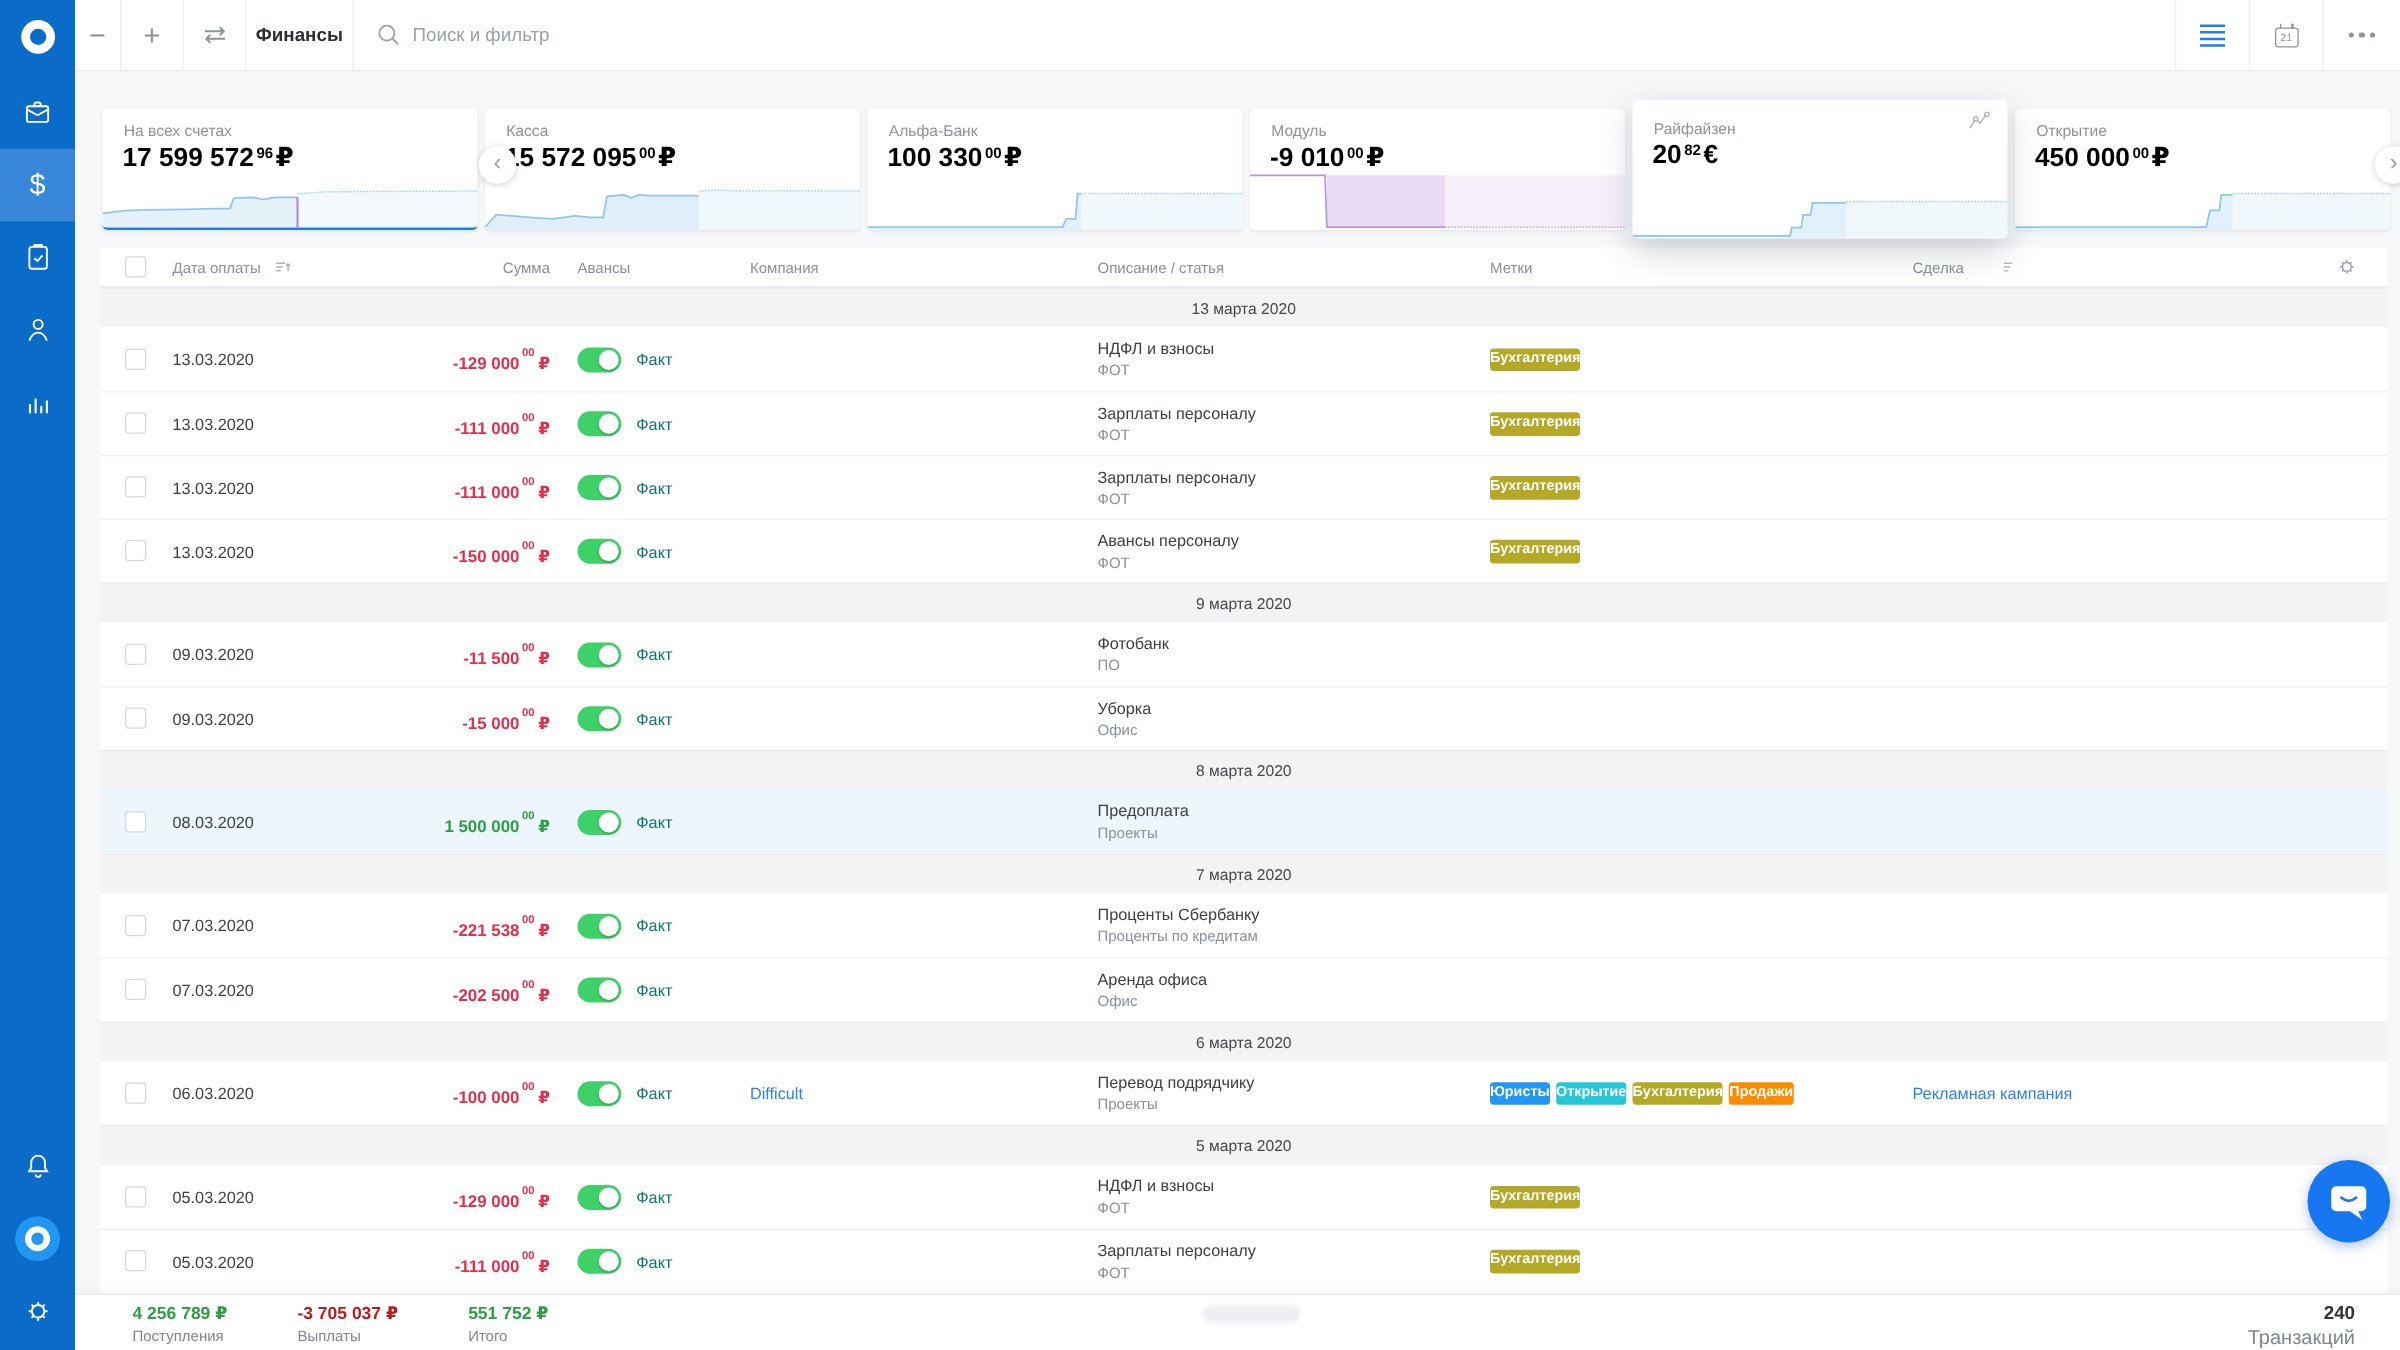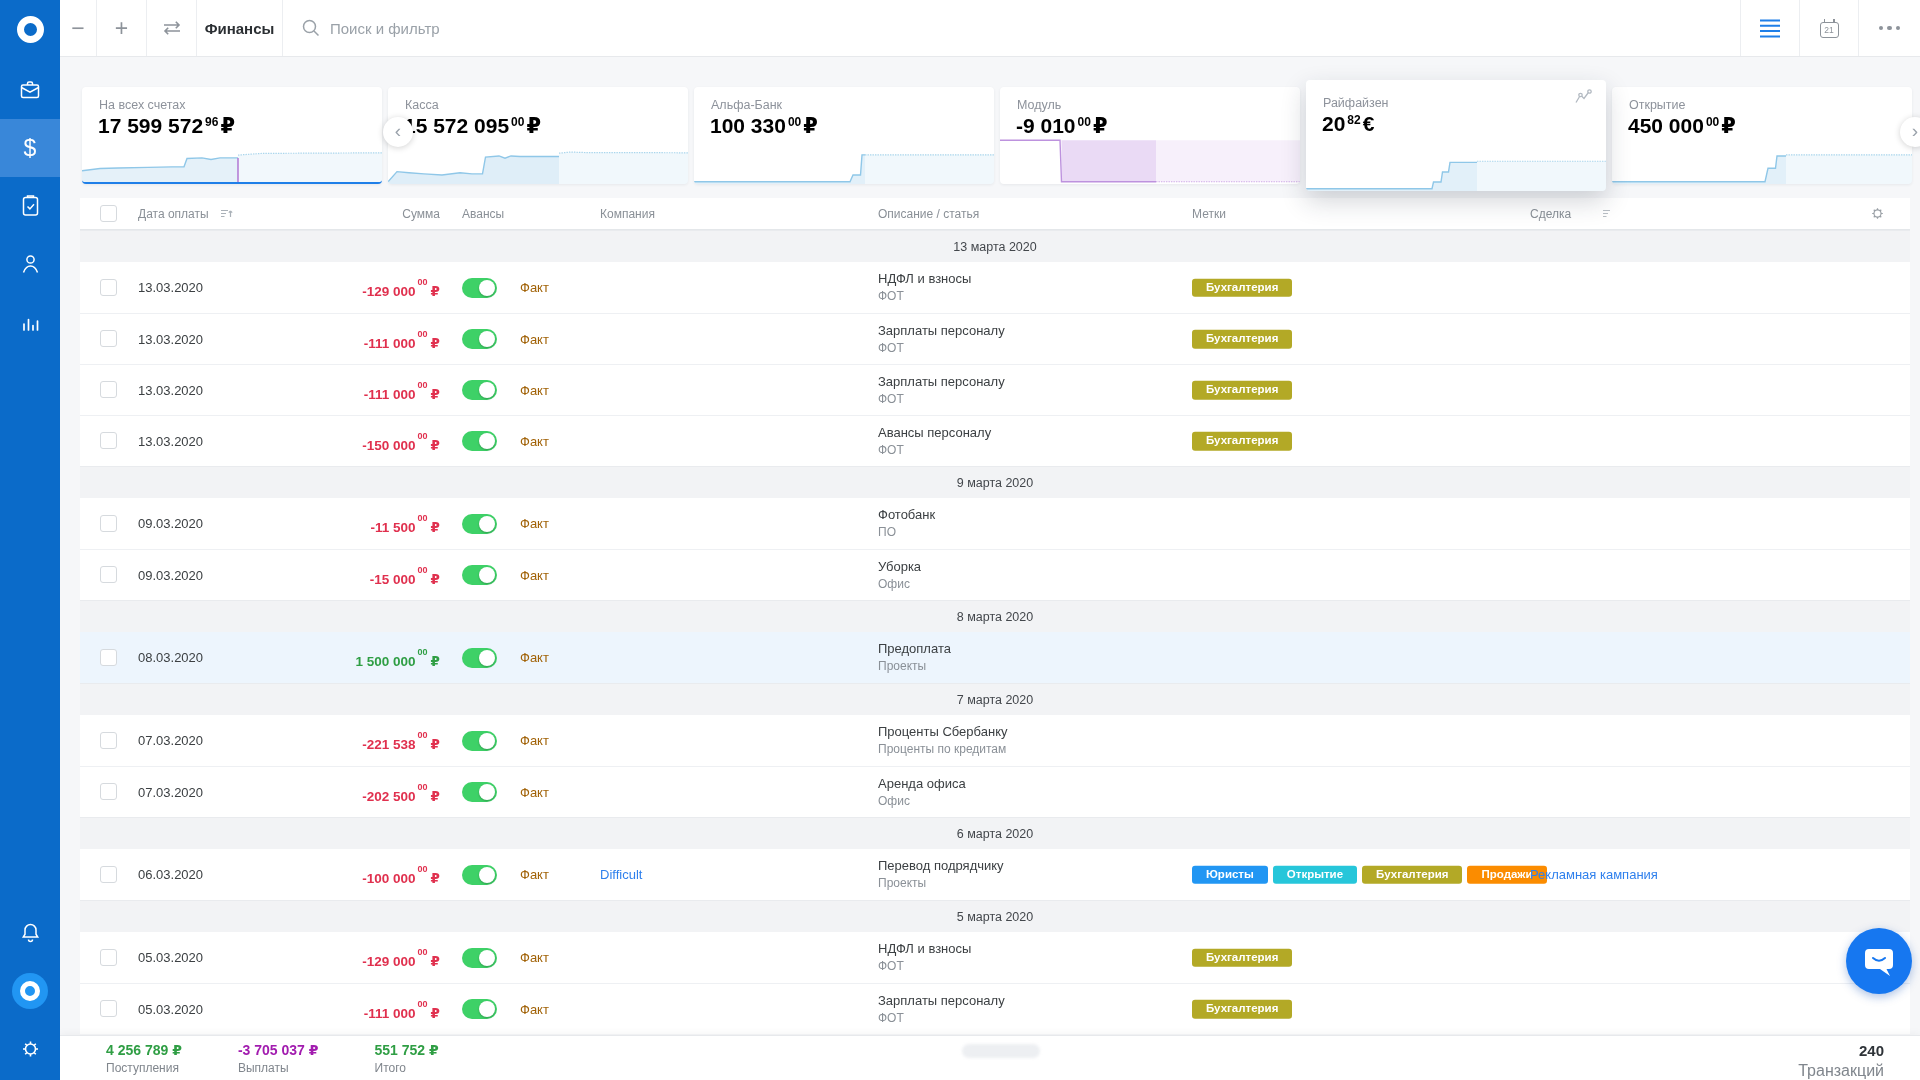--- a/index.html
+++ b/index.html
@@ -69,35 +69,35 @@
   .row{position:relative;height:51px;border-top:1px solid #eef0f3;background:#fff}
   .band + .row{border-top:none}
   .row.hl{background:#edf5fd}
   .cell{position:absolute;white-space:nowrap}
   .rdate{left:58px;line-height:51px;font-size:13px;color:#3c4043}
   .sum{left:200px;width:160px;text-align:right;line-height:51px;font-size:13.5px;font-weight:700}
   .sum.neg{color:#e0304e}.sum.pos{color:#2f9e44}
   .sum sup{font-size:9px;position:relative;top:-5px;margin-left:2px;margin-right:3px;font-weight:700}
   .toggle{position:absolute;left:382px;top:50%;margin-top:-10px;width:35px;height:20px;border-radius:10px;background:#3ed167;cursor:pointer}
   .toggle i{position:absolute;right:2px;top:2px;width:16px;height:16px;border-radius:50%;background:#fff;box-shadow:0 1px 2px rgba(0,0,0,.25)}
-  .fakt{left:440px;line-height:51px;font-size:13px;color:#a16207}
+  .fakt{left:429px;line-height:51px;font-size:13px;color:#0f766e}
   .company{left:520px;line-height:51px;font-size:13px;color:#2f80ed;cursor:pointer;text-decoration:none}
   .desc{left:798px;top:8px}
   .d1{display:block;font-size:13px;color:#3c4043;line-height:18px}
   .d2{display:block;font-size:12px;color:#8a9097;line-height:16px}
   .tags{left:1112px;top:50%;transform:translateY(-50%);display:flex;gap:5px}
-  .tag{color:#fff;font-size:11.5px;font-weight:700;padding:3px 14px 4px;border-radius:3px;line-height:1;cursor:pointer}
+  .tag{color:#fff;font-size:11.5px;font-weight:700;padding:3px 0 4px;border-radius:3px;line-height:1;cursor:pointer}
   .deal{left:1450px;line-height:51px;font-size:13px;color:#2f80ed;cursor:pointer;text-decoration:none}
 
   
   .footer{position:absolute;left:60px;right:0;bottom:0;height:45px;background:#fff;border-top:1px solid #e7e9ec;box-shadow:0 -2px 8px rgba(0,0,0,.04);z-index:10}
   .totals{position:absolute;left:46px;top:6px;display:flex;gap:56px}
   .tot .v{font-size:14px;font-weight:700;white-space:nowrap}
   .tot .l{font-size:12px;color:#80868d;margin-top:3px}
-  .tot.green .v{color:#2f9e44}.tot.red .v{color:#a21caf}
+  .tot.green .v{color:#2f9e44}.tot.red .v{color:#b91c1c}
   .count{position:absolute;right:36px;top:6px;text-align:right}
   .count .v{font-size:15px;font-weight:700;color:#2e3338}
   .count .l{font-size:16px;color:#80868d;margin-top:3px}
   .fpill{position:absolute;left:902px;top:8px;width:78px;height:14px;border-radius:7px;background:#edeff2;filter:blur(1.5px)}
 
   .chat{position:absolute;right:8px;bottom:86px;width:66px;height:66px;border-radius:50%;background:#1677f0;display:flex;align-items:center;justify-content:center;box-shadow:0 3px 10px rgba(20,80,180,.35);z-index:40;cursor:pointer}
 </style>
 </head>
 <body>
 

